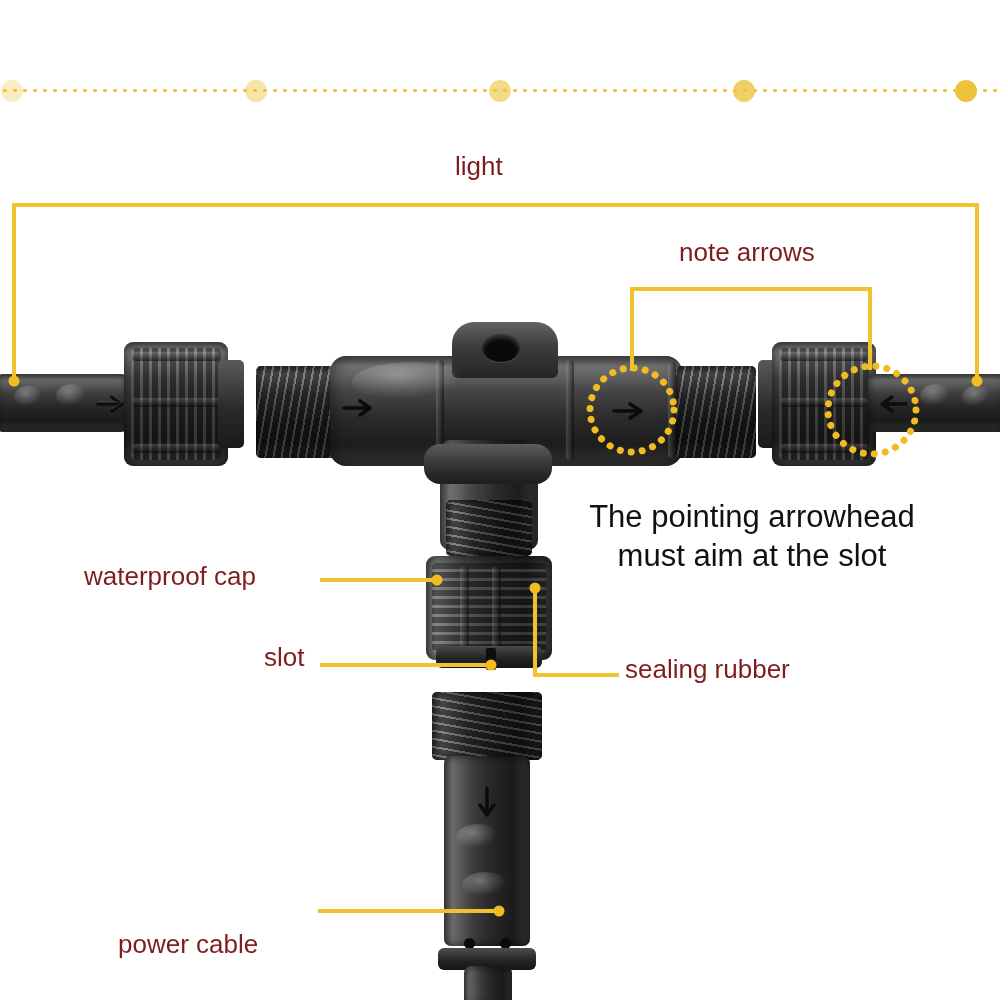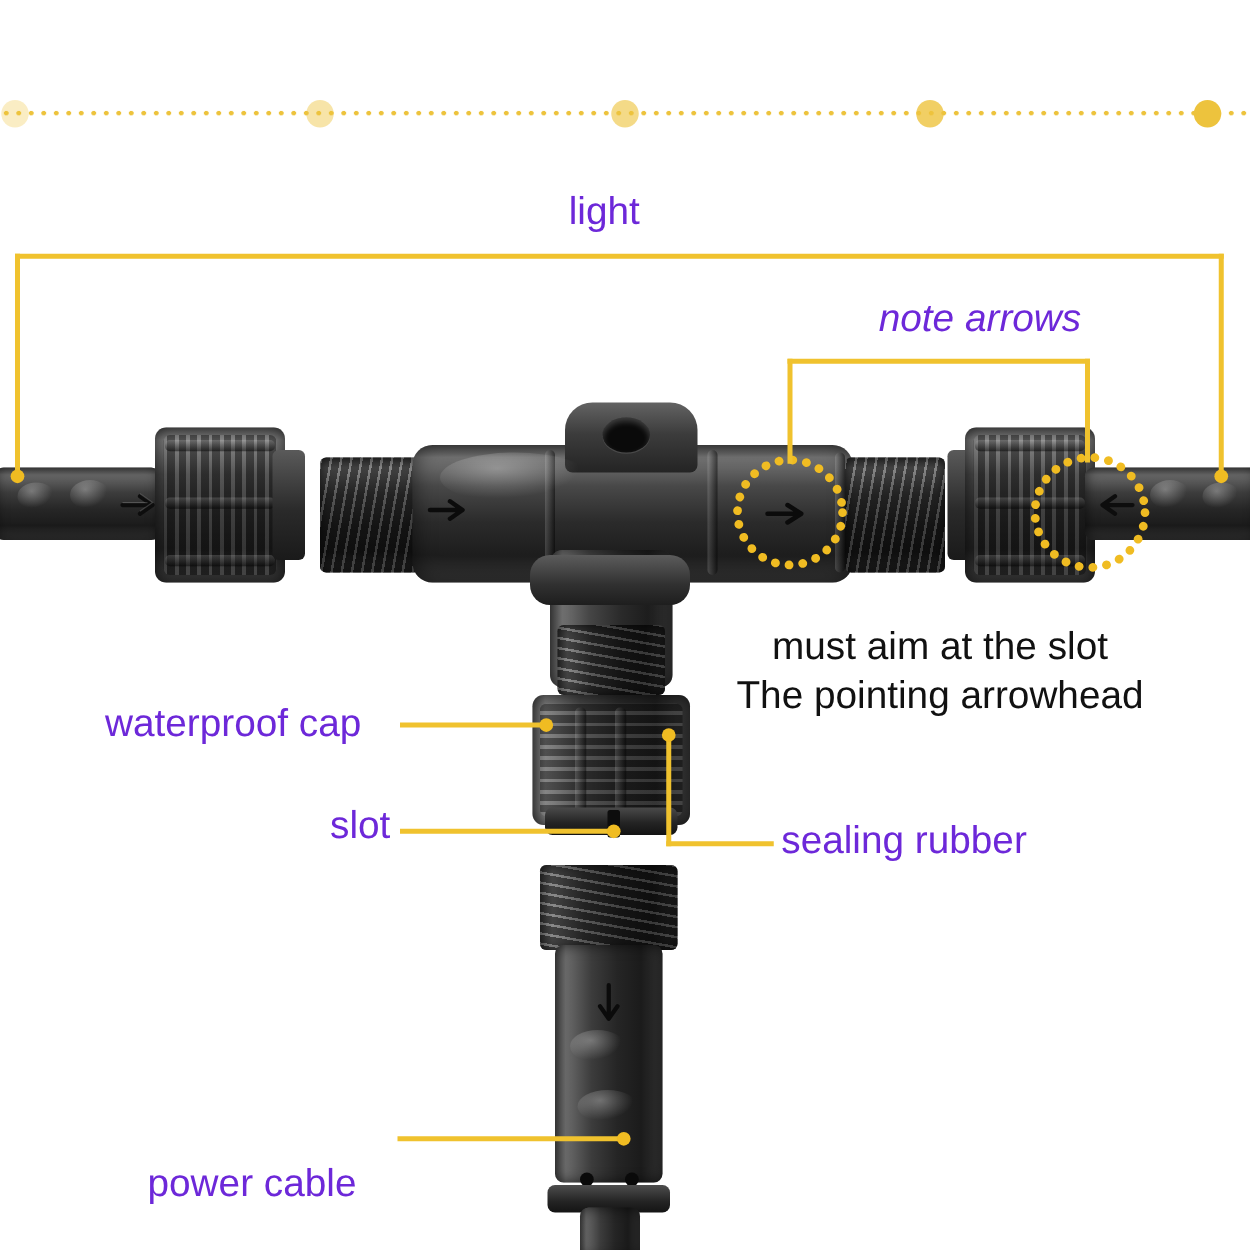--- a/index.html
+++ b/index.html
@@ -40,21 +40,21 @@
   .bracket {         
     position: absolute; height: 4px; background: #f0c22e;
   }
   .dot {
     position: absolute; width: 11px; height: 11px; border-radius: 50%;
     background: #f0bc22; transform: translate(-50%,-50%);
   }
 
   
   .label {
-    position: absolute; color: #6d28d9; font-size: 31px; line-height: 1.08;
+    position: absolute; color: #7f1d1d; font-size: 26px; line-height: 1.08;
     font-family: "Liberation Sans", sans-serif; white-space: nowrap;
   }
   .note-block { position: absolute; text-align: center; color: #111; font-size: 31px; line-height: 1.25; }
 
   
   .hw { position: absolute; }
 
   
   .cable {
     position: absolute; border-radius: 7px;
@@ -276,40 +276,40 @@
     <circle cx="50" cy="52" r="44" fill="none" stroke="#f0bc22" stroke-width="7" stroke-linecap="round" stroke-dasharray="0.1 11"></circle>
   </svg>
 
   <div class="label" style="left:455px; top:152px;">light</div>
   <div class="bracket" style="left:12px; top:203px; width:967px;"></div>
   <div class="vlead" style="left:12px; top:203px; height:176px;"></div>
   <div class="dot" style="left:14px; top:381px;"></div>
   <div class="vlead" style="left:975px; top:203px; height:176px;"></div>
   <div class="dot" style="left:977px; top:381px;"></div>
 
-  <div class="label" style="left:703px; top:238px;font-style:italic;">note arrows</div>
+  <div class="label" style="left:679px; top:238px;">note arrows</div>
   <div class="bracket" style="left:630px; top:287px; width:242px;"></div>
   <div class="vlead" style="left:630px; top:287px; height:84px;"></div>
   <div class="vlead" style="left:868px; top:287px; height:83px;"></div>
 
   <div class="label" style="left:84px; top:562px;">waterproof cap</div>
   <div class="lead" style="left:320px; top:578px; width:116px;"></div>
   <div class="dot" style="left:437px; top:580px;"></div>
 
   <div class="label" style="left:243px; top:643px;margin-left:21px;">slot</div>
   <div class="lead" style="left:320px; top:663px; width:168px;"></div>
   <div class="dot" style="left:491px; top:665px;"></div>
 
   <div class="label" style="left:625px; top:655px;">sealing rubber</div>
   <div class="lead" style="left:533px; top:673px; width:86px;"></div>
   <div class="vlead" style="left:533px; top:588px; height:89px;"></div>
   <div class="dot" style="left:535px; top:588px;"></div>
 
   <div class="note-block" style="left:566px; top:498px; width:372px;">
+    <div>The pointing arrowhead</div>
     <div>must aim at the slot</div>
-    <div>The pointing arrowhead</div>
   </div>
 
   <div class="label" style="left:118px; top:930px;">power cable</div>
   <div class="lead" style="left:318px; top:909px; width:178px;"></div>
   <div class="dot" style="left:499px; top:911px;"></div>
 
 </div>
 
 </body></html>

